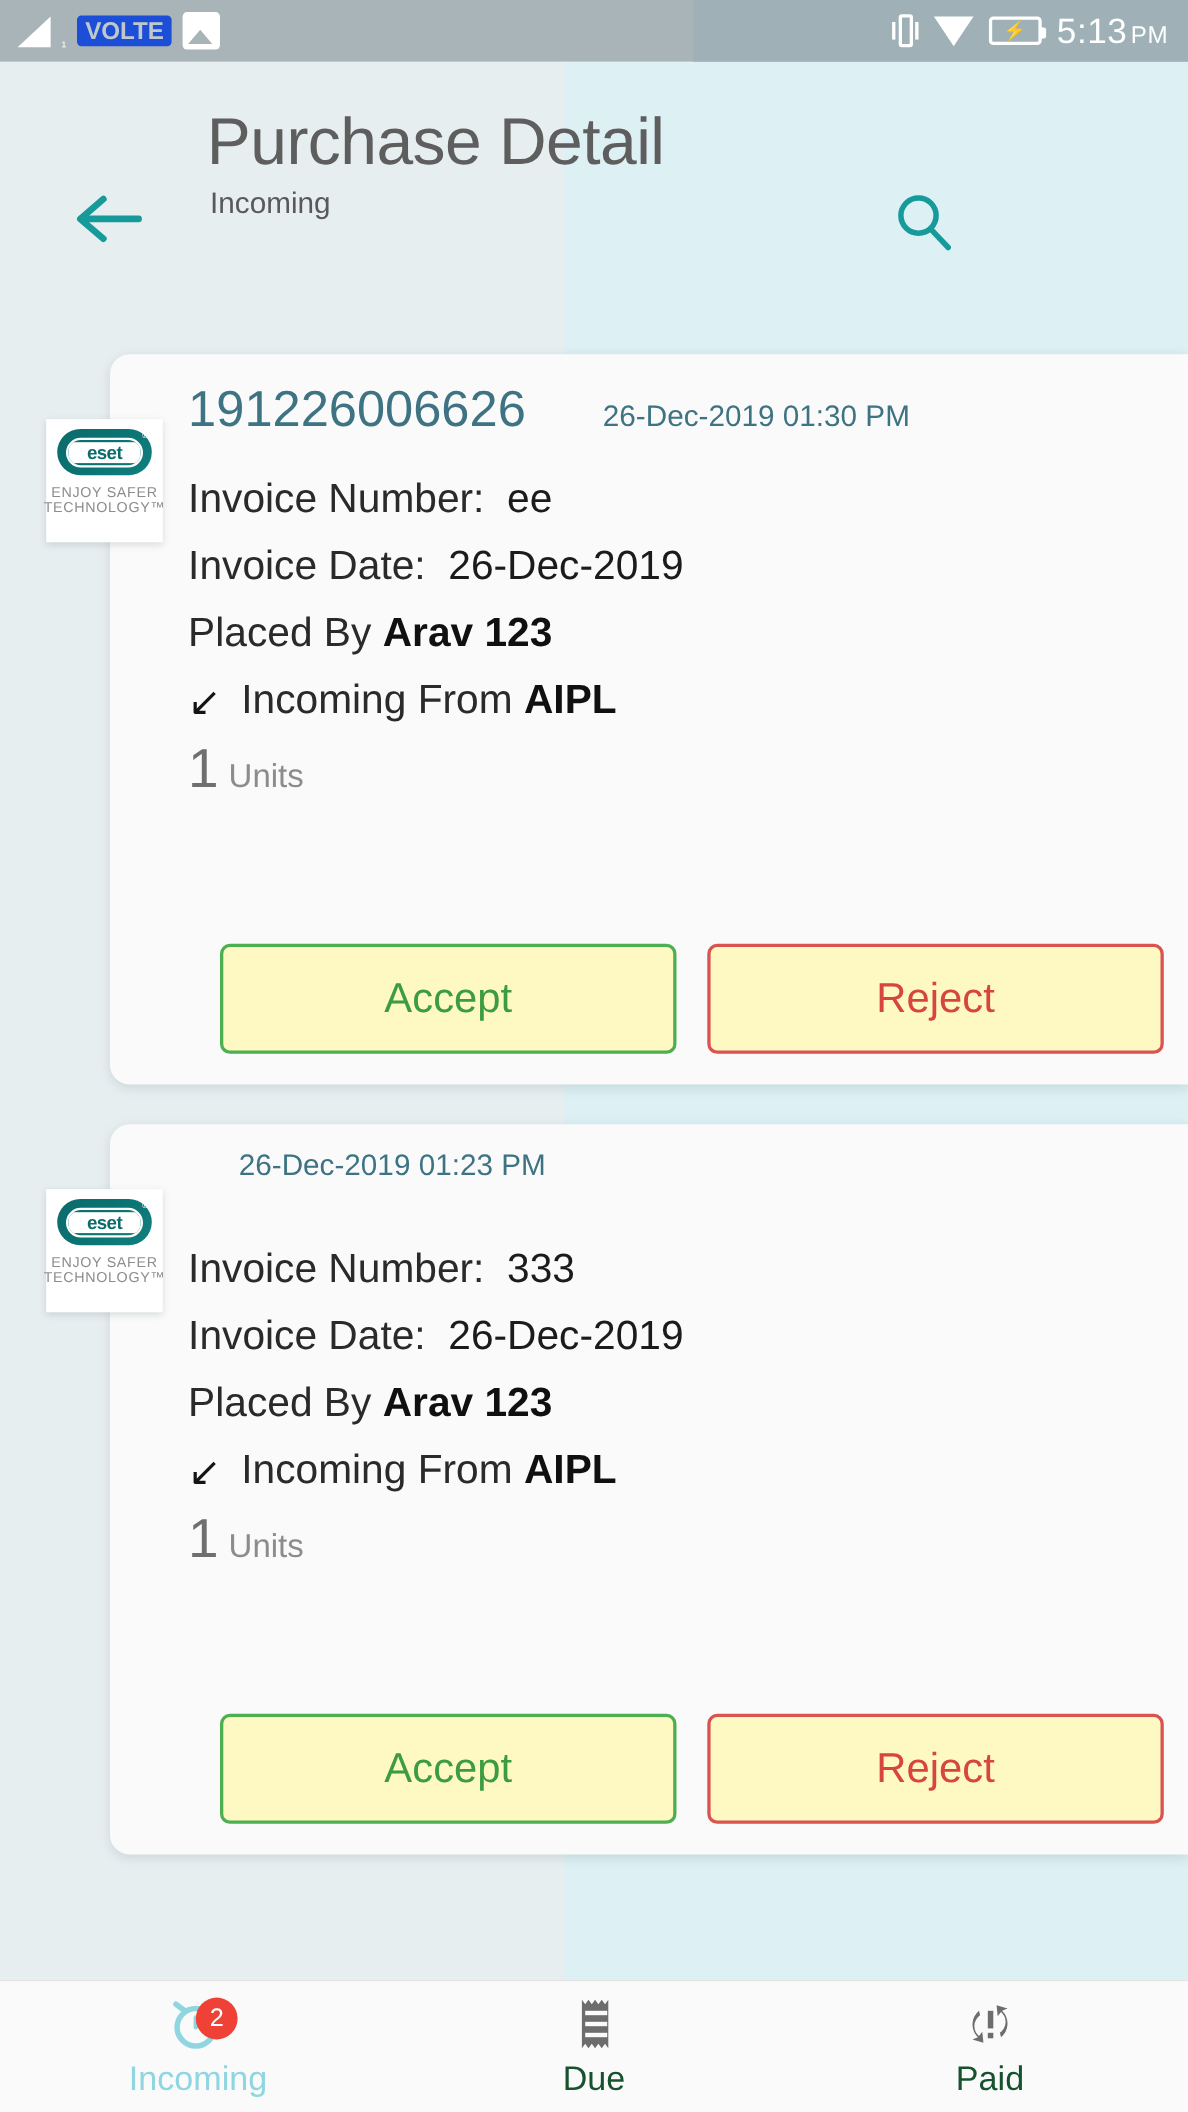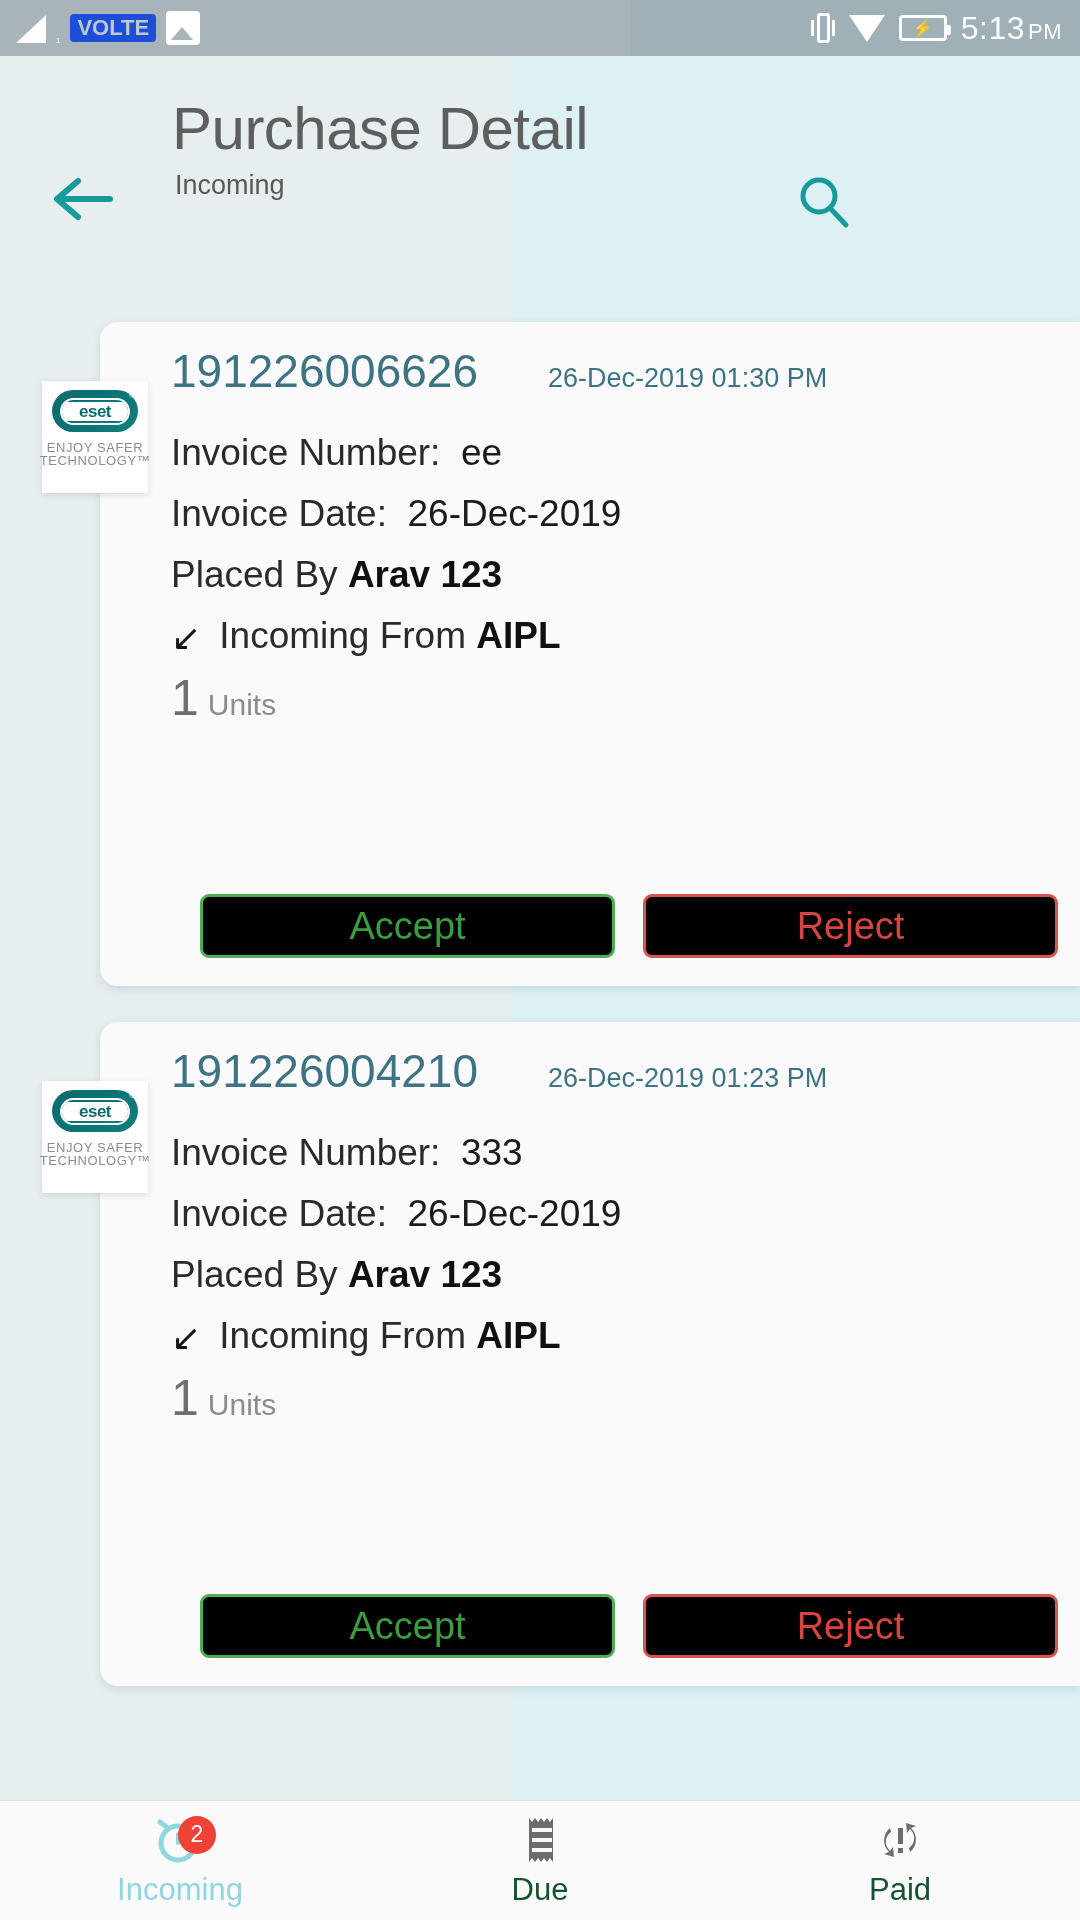--- a/index.html
+++ b/index.html
@@ -60,21 +60,21 @@
   .bolt{ color:#fff; font-size:17px; line-height:17px; }
   .sb-time{ color:#fff; font-size:32px; letter-spacing:0.5px; }
   .sb-time .ampm{ font-size:22px; margin-left:3px; }
 
   
   .bg-left{ position:absolute; top:56px; left:0; width:513px; height:1744px; background:#e7eef0; }
   .bg-right{ position:absolute; top:56px; left:513px; width:567px; height:1744px; background:#ddf0f4; }
 
   
   .appbar{
-    position:absolute; top:56px; left:0; width:912px; height:195px; z-index:10;
+    position:absolute; top:56px; left:16px; width:912px; height:195px; z-index:10;
   }
   .back-arrow{
     position:absolute; left:52px; top:120px; width:62px; height:46px; cursor:pointer;
   }
   .back-arrow svg{ display:block; }
   .title-block{ position:absolute; left:172px; top:38px; }
   .app-title{
     font-size:60px; color:#5e5e5e; font-weight:400; line-height:70px;
     font-family:"Liberation Sans", sans-serif; letter-spacing:-0.5px;
   }
@@ -142,21 +142,21 @@
   .units{
     margin-top:4px; font-size:30px; color:#8c8c8c; line-height:56px;
   }
   .units .qty{ font-size:50px; color:#6f6f6f; margin-right:9px; }
 
   .btn-row{
     position:absolute; left:100px; right:22px; bottom:28px;
     display:flex; gap:28px;
   }
   .btn{
-    flex:1; height:64px; border-radius:9px; background:#000000;
+    flex:1; height:100px; border-radius:9px; background:#fef9c3;
     display:flex; align-items:center; justify-content:center;
     font-size:38px; cursor:pointer;
   }
   .btn-accept{ border:3px solid #4caf50; color:#3b9c41; }
   .btn-reject{ border:3px solid #d9534f; color:#d64540; }
 
   
   .bottomnav{
     position:absolute; left:0; bottom:0; width:1080px; height:120px;
     background:#fafafa; border-top:1px solid #e3e3e3;
@@ -276,21 +276,20 @@
           <span class="wtext">eset</span>
         </div>
       <span class="tmark">®</span>
     </div>
     <div class="eset-tag">
       <div>ENJOY SAFER</div>
       <div>TECHNOLOGY™</div>
     </div>
   </div>
   <div class="card-head">
-    <div class="order-no">191226004210</div>
     <div class="order-dt">26-Dec-2019 01:23 PM</div>
   </div>
   <div class="rows">
     <div class="row">
       <span class="lbl">Invoice Number:</span>
       &nbsp;<span class="val">333</span>
     </div>
     <div class="row">
       <span class="lbl">Invoice Date:</span>
       &nbsp;<span class="val">26-Dec-2019</span>

